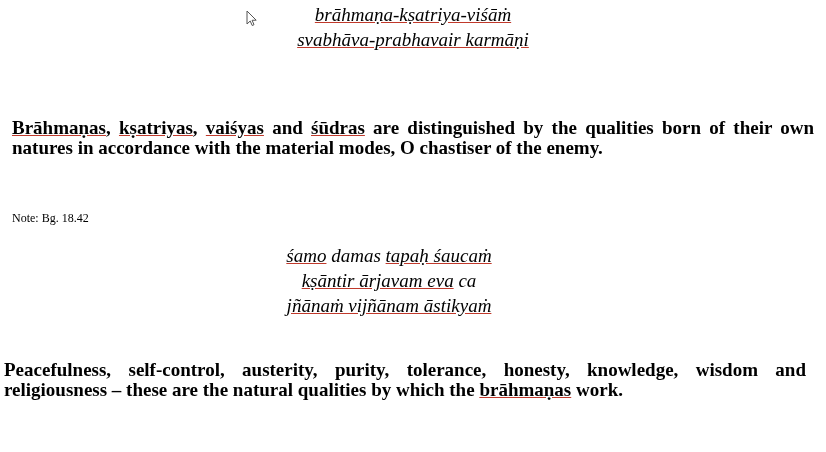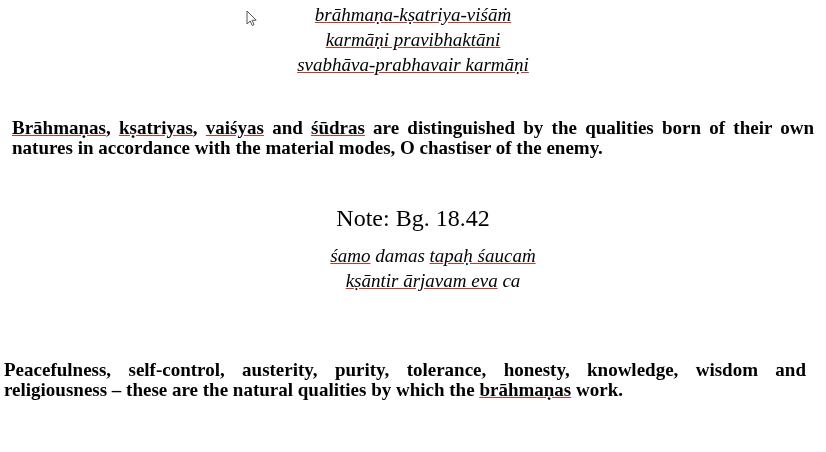--- a/index.html
+++ b/index.html
@@ -49,23 +49,23 @@
     text-justify: inter-word;
   }
   .translation .u {
     text-decoration: underline;
     text-decoration-color: #c0392b;
     -webkit-text-decoration-color: #c0392b;
     text-underline-offset: 1px;
   }
 
   .note {
-    font-size: 24px;
+    font-size: 12px;
     line-height: 24px;
-    text-align: center;
+    text-align: left;
   }
 
   .block-verse-1 {
     position: absolute;
     left: 0;
     top: 2px;
     width: 826px;
   }
   .block-trans-1 {
     position: absolute;
@@ -77,21 +77,20 @@
     position: absolute;
     left: 12px;
     top: 206px;
     width: 802px;
   }
   .block-verse-2 {
     position: absolute;
     left: 0;
     top: 243px;
     width: 778px;
-    padding-left: 44px;
   }
   .block-trans-2 {
     position: absolute;
     left: 4px;
     top: 360px;
     width: 802px;
   }
 
   .cursor {
     position: absolute;
@@ -102,31 +101,31 @@
     pointer-events: none;
   }
 </style>
 </head>
 <body>
 
 <div class="page" style="position: relative;">
 
   <div class="block-verse-1 verse">
     <div class="verse-line"><span class="u">brāhmaṇa-kṣatriya-viśāṁ</span></div>
-    <div class="verse-line"><span class="u">karmāṇi pravibhaktāni</span></div>
     <div class="verse-line"><span class="u">svabhāva-prabhavair karmāṇi</span></div>
   </div>
 
   <div class="block-trans-1 translation"><span class="u">Brāhmaṇas</span><span>, </span><span class="u">kṣatriyas</span><span>, </span><span class="u">vaiśyas</span><span> and </span><span class="u">śūdras</span><span> are distinguished by the qualities born of their own natures in accordance with the material modes, O chastiser of the enemy.</span></div>
 
   <div class="block-note note">Note: Bg. 18.42</div>
 
   <div class="block-verse-2 verse">
     <div class="verse-line"><span class="u">śamo</span><span> damas </span><span class="u">tapaḥ śaucaṁ</span></div>
     <div class="verse-line"><span class="u">kṣāntir ārjavam eva</span><span> ca</span></div>
+    <div class="verse-line"><span class="u">jñānaṁ vijñānam āstikyaṁ</span></div>
   </div>
 
   <div class="block-trans-2 translation"><span>Peacefulness, self-control, austerity, purity, tolerance, honesty, knowledge, wisdom and religiousness – these are the natural qualities by which the </span><span class="u">brāhmaṇas</span><span> work.</span></div>
 
   <div class="cursor">
     <svg width="12" height="18" viewBox="0 0 12 18">
       <path d="M1 1 L1 14 L4.2 11 L6.2 15.5 L8 14.7 L6.1 10.3 L10.2 10.2 Z" fill="#ffffff" stroke="#555555" stroke-width="1"></path>
     </svg>
   </div>
 

